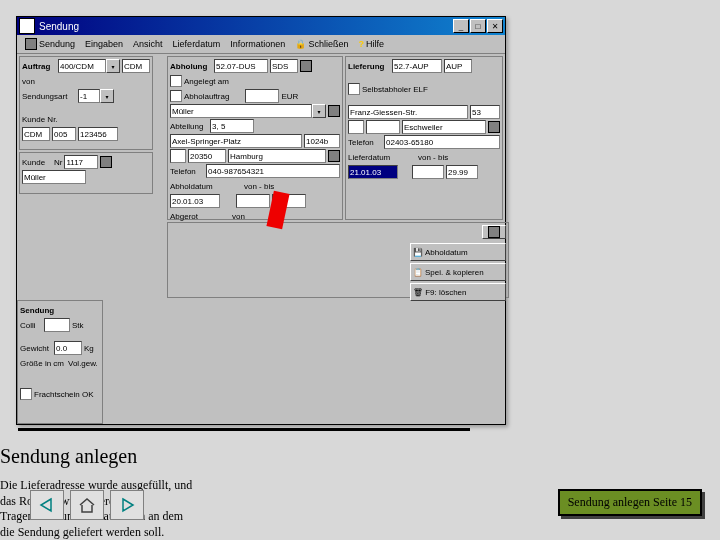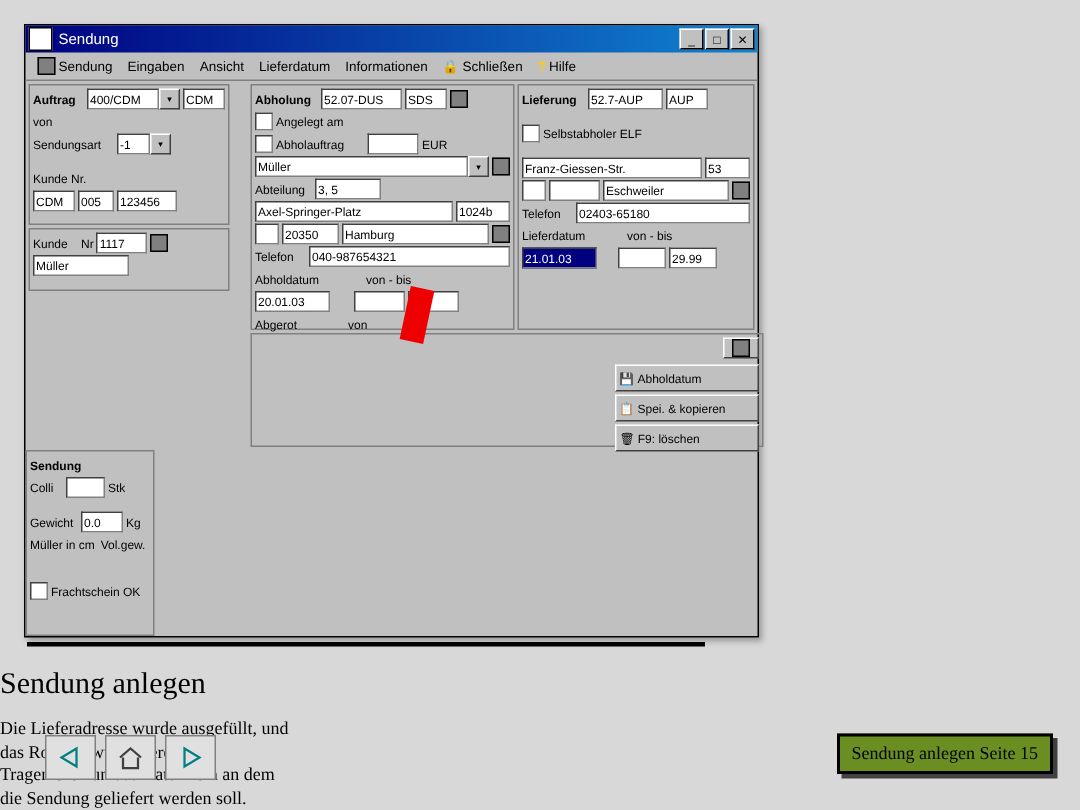--- a/index.html
+++ b/index.html
@@ -252,21 +252,21 @@
               <span class="inp" style="width:22px"></span>
               <span class="lbl">Stk</span>
             </div>
 <div class="sep"></div>
 <div class="row">
               <span class="lbl" style="width:32px">Gewicht</span>
               <span class="inp" style="width:24px;text-align:right">0.0</span>
               <span class="lbl">Kg</span>
             </div>
 <div class="row">
-              <span class="lbl">Müller in cm</span>
+              <span class="lbl">Größe in cm</span>
               <span class="lbl" style="margin-left:2px">Vol.gew.</span>
             </div>
 <div class="sep"></div>
             <div class="sep"></div>
 <div class="row">
               <span class="chk"></span>
               <span class="lbl">Frachtschein OK</span>
             </div>
 </div>
 </div>

